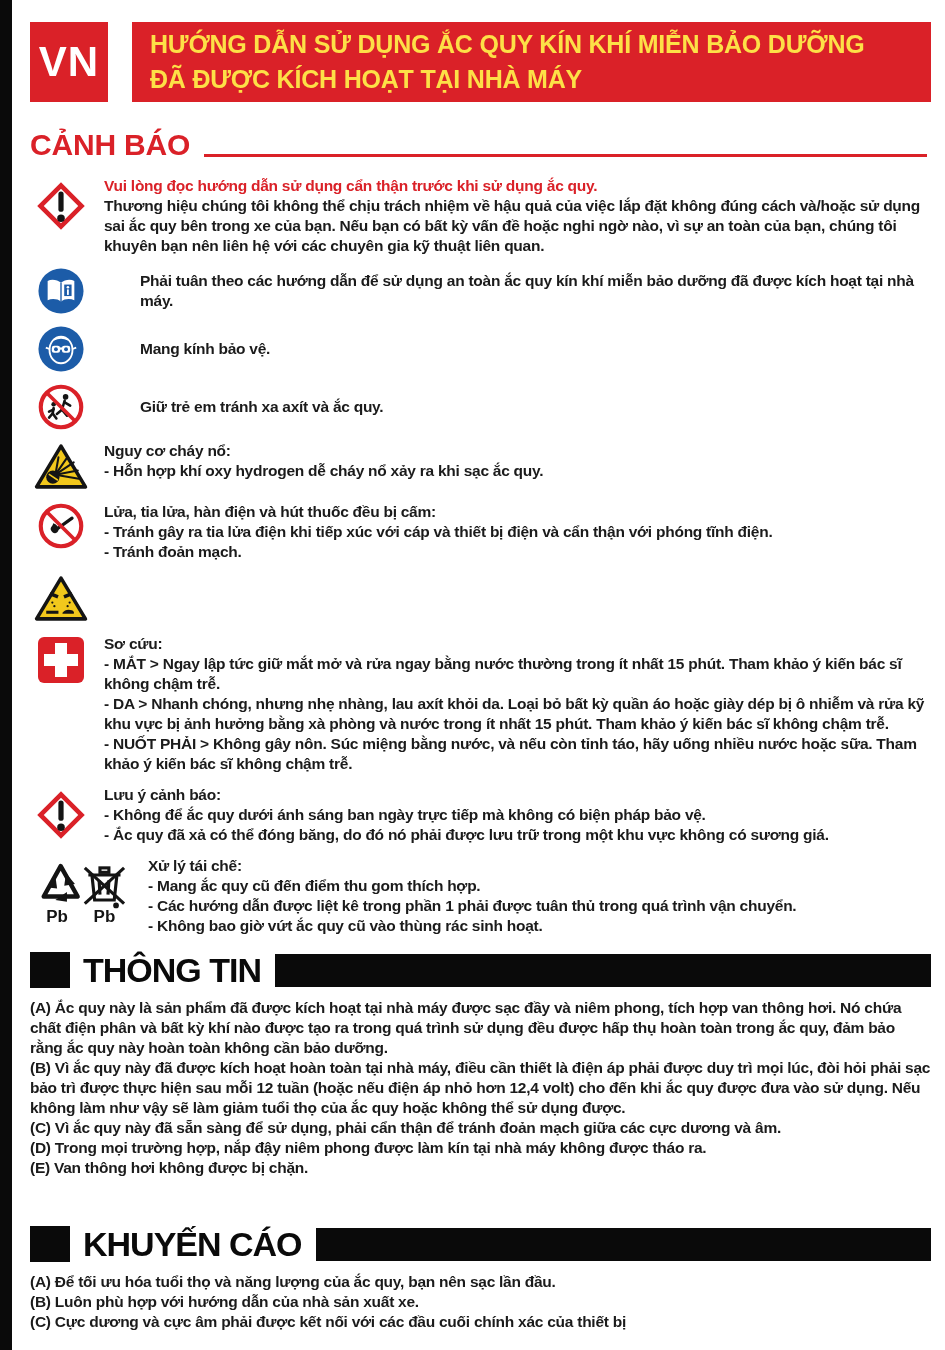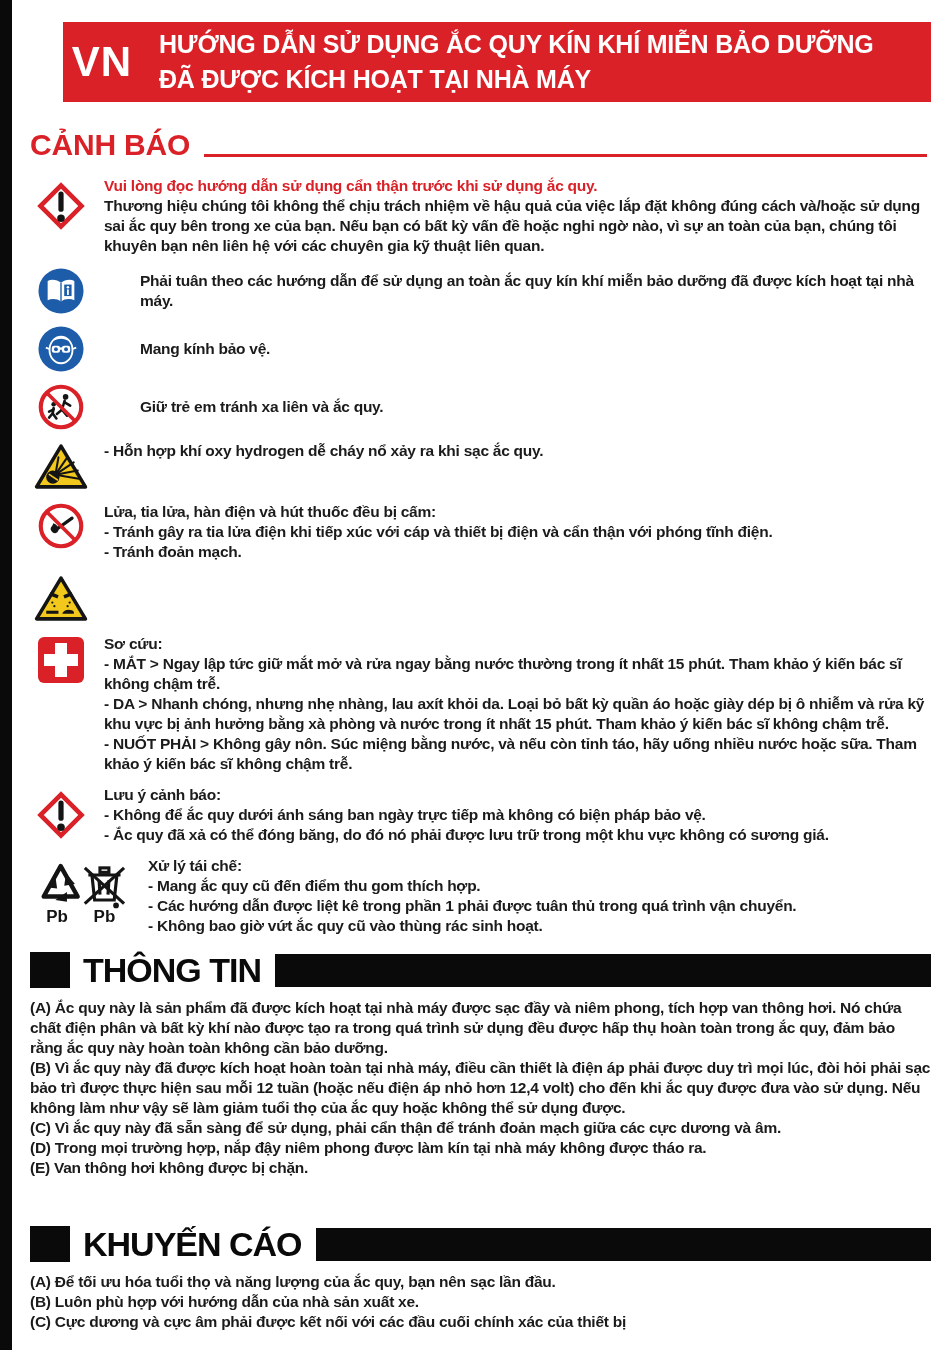--- a/index.html
+++ b/index.html
@@ -4,24 +4,24 @@
 <style>
   html,body{margin:0;padding:0;background:#e8e8e8;}
   .page{
     width:945px;height:1350px;position:relative;overflow:hidden;background:#fff;
     font-family:"Liberation Sans","DejaVu Sans",sans-serif;margin:0 auto;
   }
   .edge{position:absolute;left:0;top:0;width:12px;height:100%;background:#0a0a0a;}
   .inner{padding:22px 14px 0 30px;}
 
   
-  .header{display:flex;margin-left:33px;}
+  .header{display:flex;gap:24px;}
   .vn-badge{width:78px;height:80px;background:var(--red);color:#fff;display:flex;
     align-items:center;justify-content:center;font-size:42px;font-weight:800;letter-spacing:1px;}
-  .titlebar{flex:1;background:var(--red);color:#ffffff;display:flex;flex-direction:column;
+  .titlebar{flex:1;background:var(--red);color:#fde047;display:flex;flex-direction:column;
     justify-content:center;padding:6px 18px;gap:3px;}
   .titlebar .t{font-size:25px;font-weight:800;line-height:1.25;letter-spacing:-0.2px;}
 
   
   .warn-head-row{display:flex;align-items:flex-end;margin:26px 0 14px 0;}
   .warn-head{color:var(--red);font-size:30px;font-weight:800;letter-spacing:-0.2px;}
   .warn-rule{flex:1;border-bottom:3px solid var(--red);margin:0 4px 5px 14px;}
 
   
   .warn-item{display:flex;gap:12px;margin-bottom:11px;}
@@ -122,39 +122,40 @@
                 <line x1="34" y1="55" x2="24" y2="60"></line>
       <line x1="32" y1="64" x2="40" y2="75"></line>
                 <line x1="32" y1="64" x2="24" y2="73"></line>
     </g>
     <circle cx="60" cy="28" r="6" fill="#141414"></circle>
     <circle cx="34" cy="44" r="5" fill="#141414"></circle>
     <line x1="20" y1="20" x2="80" y2="80" stroke="#DA2128" stroke-width="8"></line>
    </svg>
           </div>
     <div class="warn-text">
-            <p>Giữ trẻ em tránh xa liên và ắc quy.</p>
+            <p>Giữ trẻ em tránh xa axít và ắc quy.</p>
           </div>
   </div>
         <div class="warn-item">
     <div class="warn-icon">
             <svg viewBox="0 0 110 96" width="56" height="49" aria-hidden="true">
     <path d="M55 8 L103 88 L7 88 Z" fill="#F2C81C" stroke="#141414" stroke-width="7" stroke-linejoin="round"></path>
     <g stroke="#141414" stroke-width="4" stroke-linecap="round">
       <line x1="44" y1="64" x2="80" y2="40"></line>
                 <line x1="44" y1="64" x2="88" y2="56"></line>
       <line x1="44" y1="64" x2="90" y2="72"></line>
                 <line x1="44" y1="64" x2="66" y2="32"></line>
       <line x1="44" y1="64" x2="50" y2="30"></line>
     </g>
     <circle cx="39" cy="69" r="13" fill="#141414"></circle>
     <line x1="31" y1="63" x2="49" y2="75" stroke="#F2C81C" stroke-width="3"></line>
    </svg>
           </div>
     <div class="warn-text">
+            <p class="w-heading">Nguy cơ cháy nổ:</p>
             <p>- Hỗn hợp khí oxy hydrogen dễ cháy nổ xảy ra khi sạc ắc quy.</p>
           </div>
   </div>
         <div class="warn-item">
     <div class="warn-icon">
             <svg viewBox="0 0 100 100" width="46" height="46" aria-hidden="true">
     <circle cx="50" cy="50" r="44" fill="#fff" stroke="#DA2128" stroke-width="9"></circle>
     <line x1="42" y1="56" x2="74" y2="33" stroke="#141414" stroke-width="7" stroke-linecap="round"></line>
     <path d="M30 62 c-7 -9 3 -11 3 -18 7 2 14 9 11 17 a8 8 0 0 1 -14 1 Z" fill="#141414"></path>
     <line x1="20" y1="20" x2="80" y2="80" stroke="#DA2128" stroke-width="8"></line>

